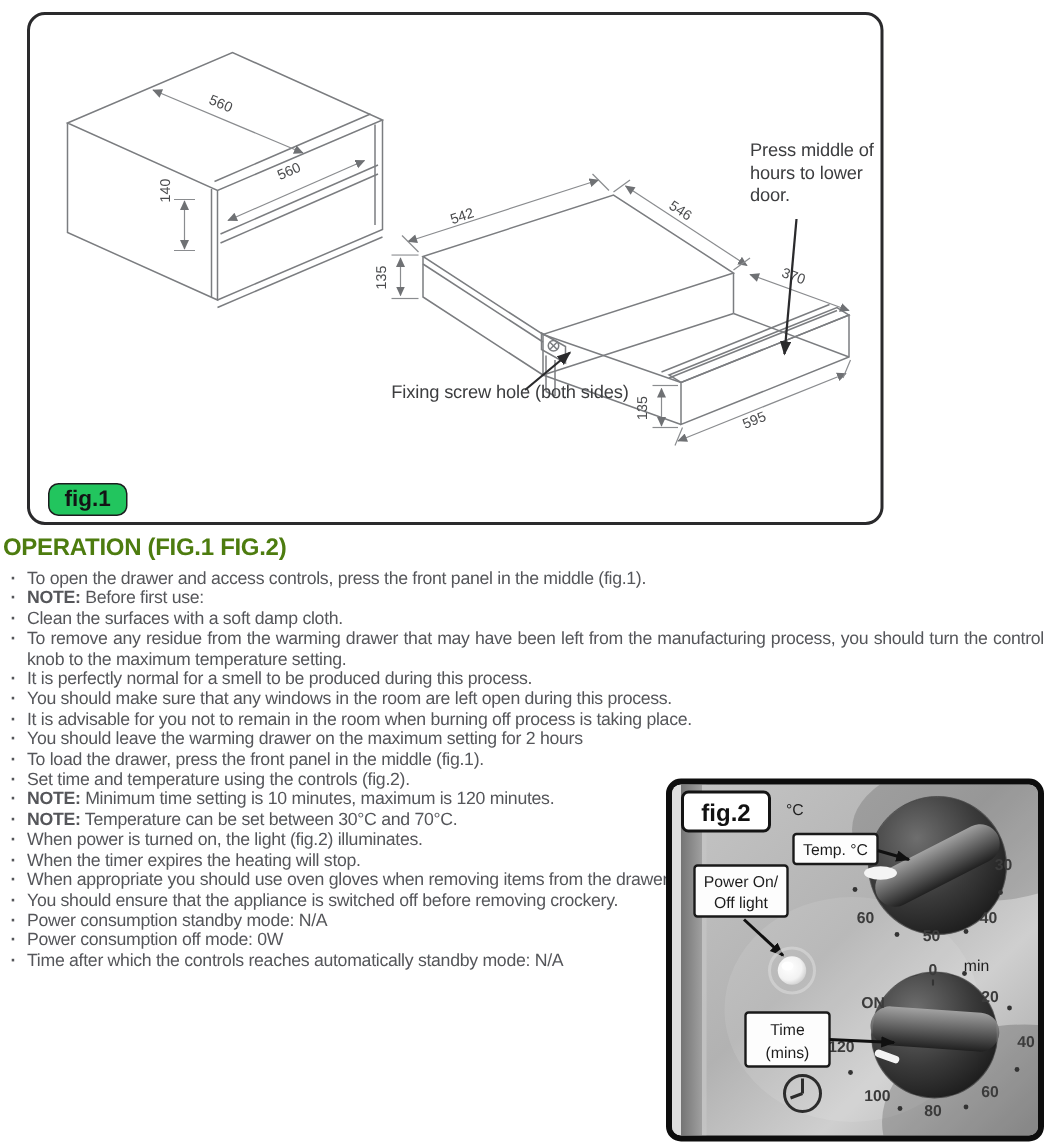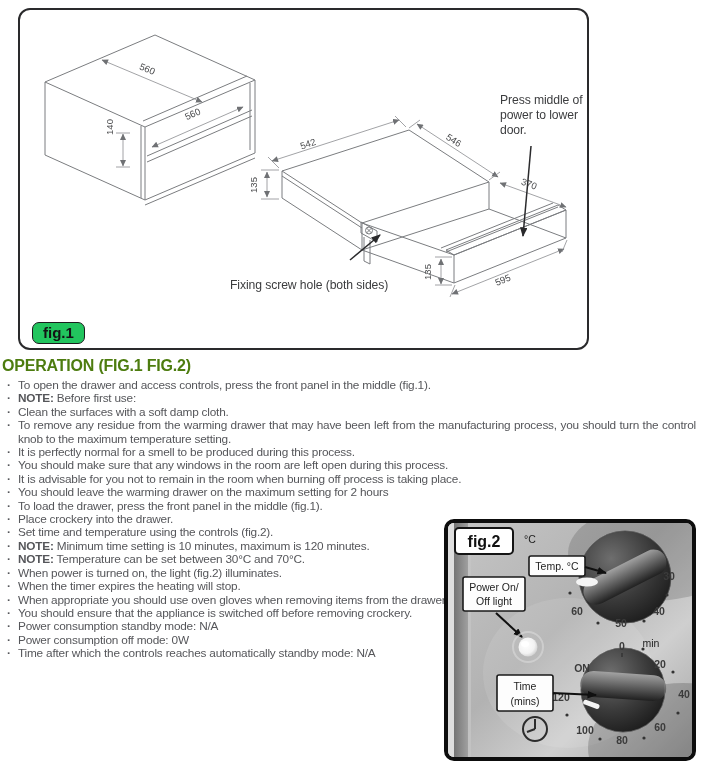--- a/index.html
+++ b/index.html
@@ -130,39 +130,38 @@
         <line class="thin" x1="455" y1="285" x2="450" y2="297"></line>
         <line class="thin" x1="567" y1="240" x2="562" y2="252"></line>
         <text class="dimtxt" x="504" y="283" text-anchor="middle" transform="rotate(-22 504 283)">595</text>
       </g>
 
       <line class="ann" x1="531" y1="146" x2="523" y2="236" marker-end="url(#aa)"></line>
       <line class="ann" x1="350" y1="260" x2="380" y2="235" marker-end="url(#aa)"></line>
     </svg>
 
     <div class="diag-label pre" style="left:480px;top:83px;width:98px;">Press middle of
-power to lower
+hours to lower
 door.</div>
-    <div class="diag-label" style="left:210px;top:268px;width:220px;">Fixing screw hole (both sides)</div>
+    <div class="diag-label" style="left:210px;top:244px;width:220px;text-align:center;">Fixing screw hole (both sides)</div>
     <div id="fig1-badge">fig.1</div>
   </div>
 
   <section id="operation">
     <h2>OPERATION (FIG.1 FIG.2)</h2>
     <ul>
       <li><span class="bp"></span><span>To open the drawer and access controls, press the front panel in the middle (fig.1).</span></li>
       <li><span class="bp">NOTE:</span><span> Before first use:</span></li>
       <li><span class="bp"></span><span>Clean the surfaces with a soft damp cloth.</span></li>
       <li><span class="bp"></span><span>To remove any residue from the warming drawer that may have been left from the manufacturing process, you should turn the control knob to the maximum temperature setting.</span></li>
       <li><span class="bp"></span><span>It is perfectly normal for a smell to be produced during this process.</span></li>
       <li><span class="bp"></span><span>You should make sure that any windows in the room are left open during this process.</span></li>
       <li><span class="bp"></span><span>It is advisable for you not to remain in the room when burning off process is taking place.</span></li>
       <li><span class="bp"></span><span>You should leave the warming drawer on the maximum setting for 2 hours</span></li>
       <li><span class="bp"></span><span>To load the drawer, press the front panel in the middle (fig.1).</span></li>
-      <li><span class="bp"></span><span>Place crockery into the drawer.</span></li>
       <li><span class="bp"></span><span>Set time and temperature using the controls (fig.2).</span></li>
       <li><span class="bp">NOTE:</span><span> Minimum time setting is 10 minutes, maximum is 120 minutes.</span></li>
       <li><span class="bp">NOTE:</span><span> Temperature can be set between 30°C and 70°C.</span></li>
       <li><span class="bp"></span><span>When power is turned on, the light (fig.2) illuminates.</span></li>
       <li><span class="bp"></span><span>When the timer expires the heating will stop.</span></li>
       <li><span class="bp"></span><span>When appropriate you should use oven gloves when removing items from the drawer.</span></li>
       <li><span class="bp"></span><span>You should ensure that the appliance is switched off before removing crockery.</span></li>
       <li><span class="bp"></span><span>Power consumption standby mode: N/A</span></li>
       <li><span class="bp"></span><span>Power consumption off mode: 0W</span></li>
       <li><span class="bp"></span><span>Time after which the controls reaches automatically standby mode: N/A</span></li>

